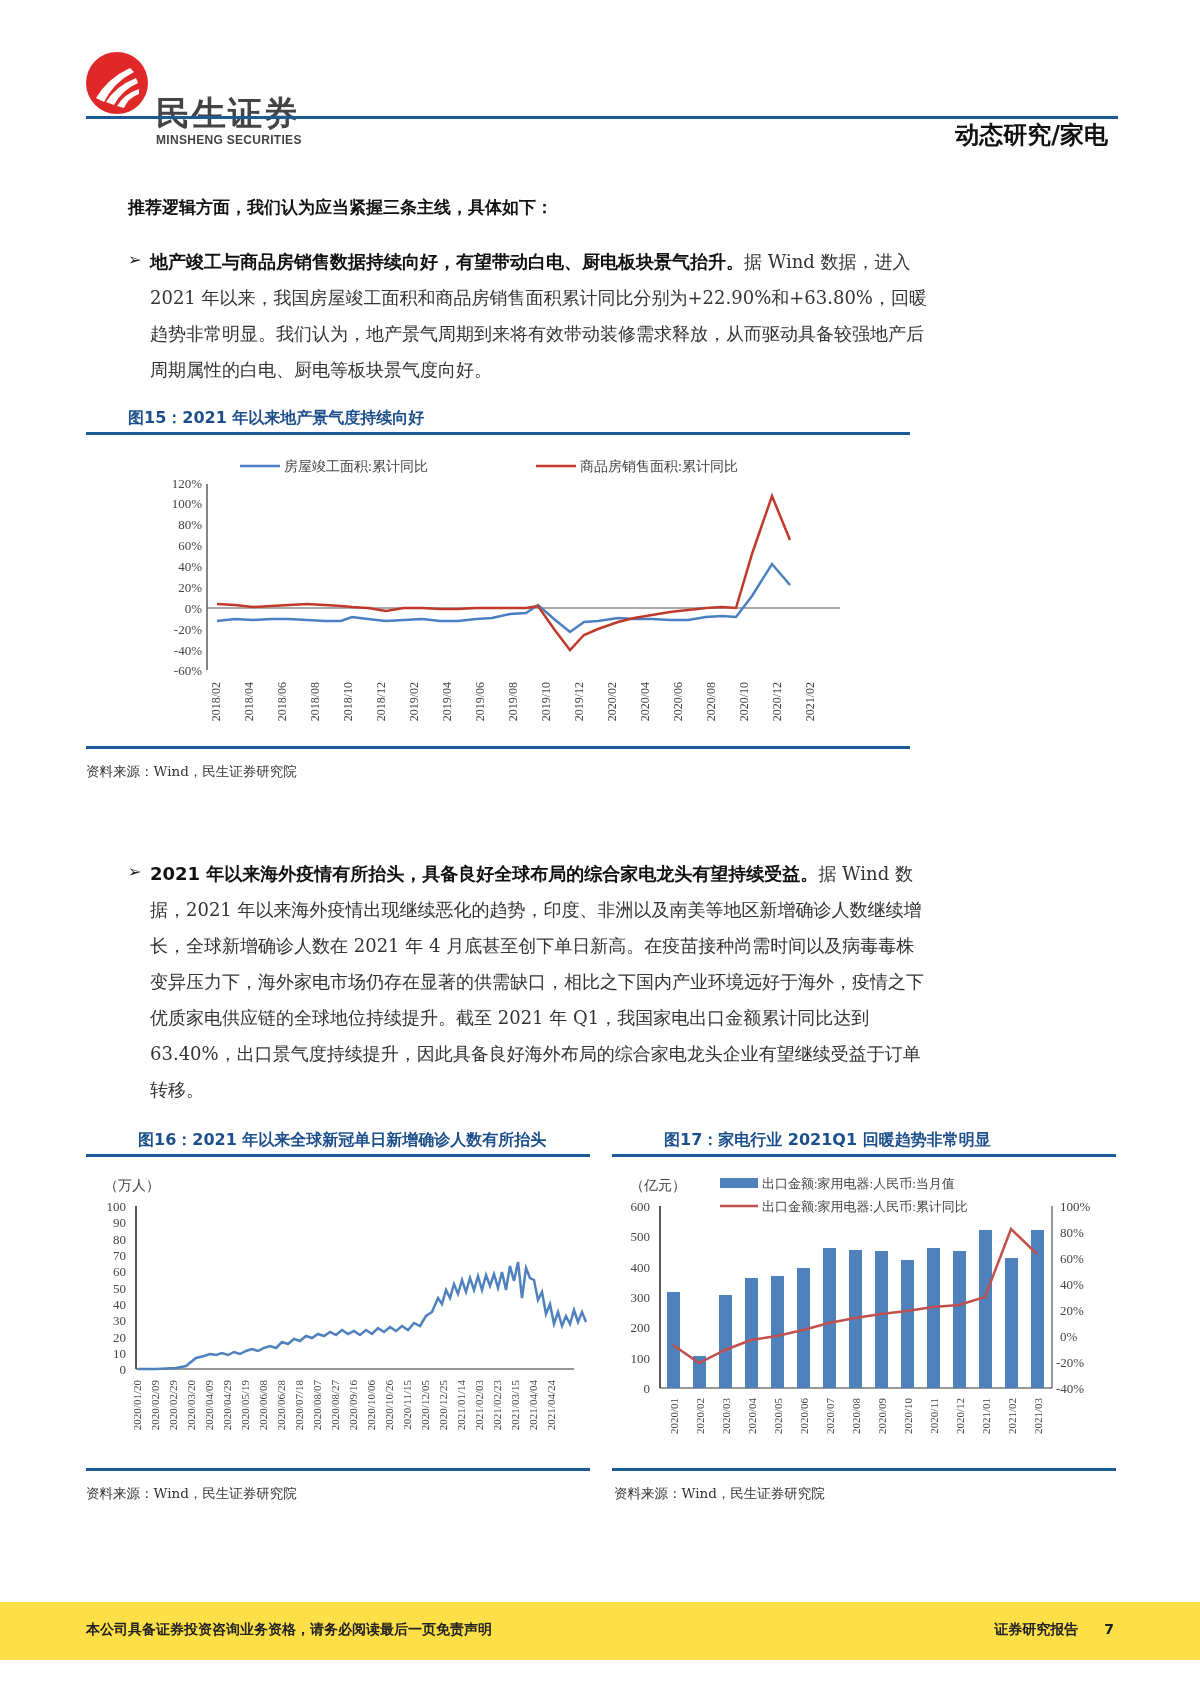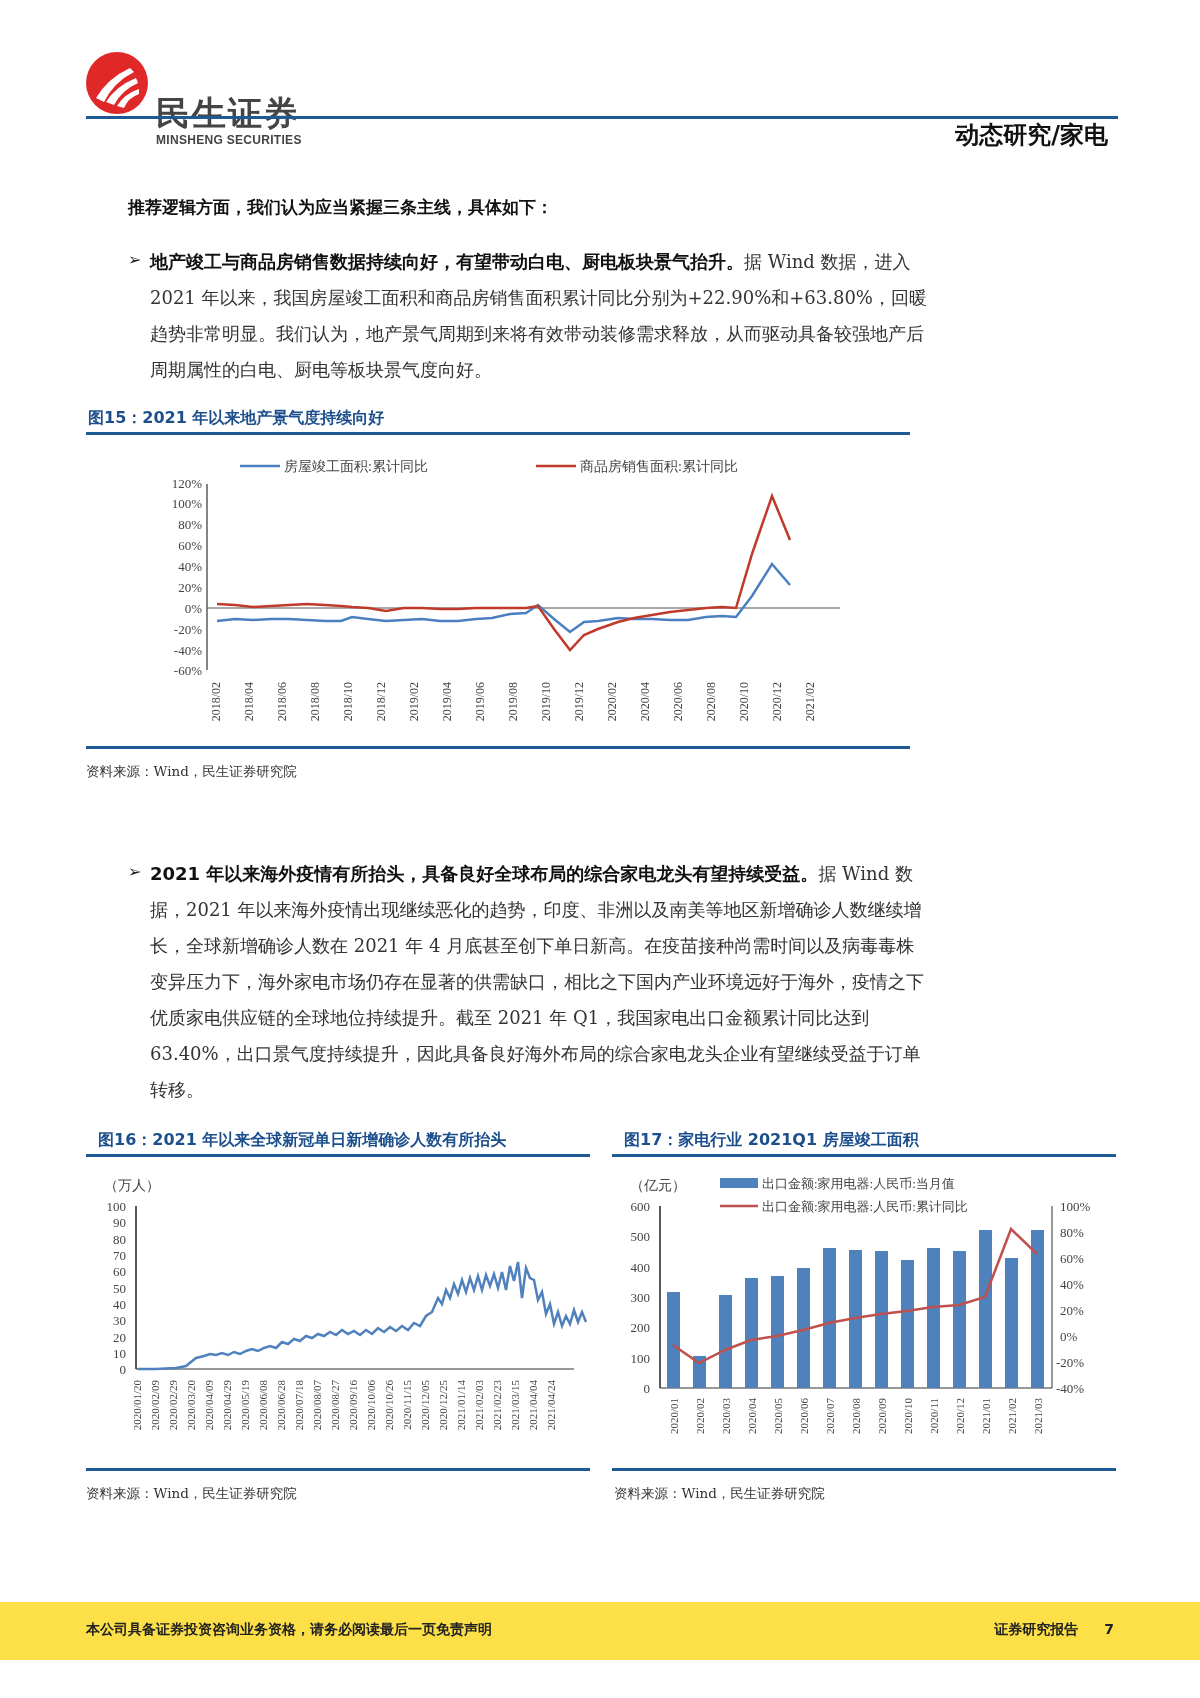--- a/index.html
+++ b/index.html
@@ -14,21 +14,21 @@
   .brand-en { font-family: "Liberation Sans", sans-serif; font-weight: bold; font-size: 12px; color: #444; letter-spacing: 0.3px; line-height: 16px; }
   .header-right { position: absolute; right: 10px; top: 34px; font-family: "DejaVu Sans", sans-serif; font-weight: bold; font-size: 24px; color: #111; margin-top: 33px; }
   .header-rule { position: absolute; left: 86px; top: 116px; width: 1032px; height: 3px; background: #1d5a96; }
 
   .para-lead { position: absolute; left: 128px; top: 196px; font-size: 17px; font-weight: bold; color: #111; font-family: "DejaVu Sans", sans-serif; }
   .bullet-block { position: absolute; left: 128px; width: 800px; }
   .bullet-mark { position: absolute; left: 0; font-size: 16px; font-family: "DejaVu Sans", sans-serif; }
   .bullet-text { margin-left: 22px; font-size: 18px; line-height: 36px; color: #333; }
   .bullet-text b { font-family: "DejaVu Sans", sans-serif; color: #111; }
 
-  .fig-title { position: absolute; font-family: "DejaVu Sans", sans-serif; font-weight: bold; font-size: 16px; color: #1d4f8c; }
+  .fig-title { position: absolute; font-family: "DejaVu Sans", sans-serif; font-weight: bold; font-size: 16px; color: #1d4f8c; margin-left: 40px; }
   .fig-rule { position: absolute; height: 3px; background: #1d5a96; }
   .source { position: absolute; font-size: 13.5px; color: #333; }
 
   .chart { position: absolute; }
   .chart svg text { font-family: "Liberation Serif", serif; fill: #444; }
 
   .footer { position: absolute; left: 0; top: 1602px; width: 1200px; height: 58px; background: #fde047; }
   .footer-left { position: absolute; left: 86px; top: 19px; font-family: "DejaVu Sans", sans-serif; font-weight: bold; font-size: 14px; color: #222; }
   .footer-right { position: absolute; right: 86px; top: 19px; font-family: "DejaVu Sans", sans-serif; font-weight: bold; font-size: 14px; color: #222; }
   .footer-right span { margin-left: 26px; }
@@ -166,21 +166,21 @@
       <text transform="translate(415,214) rotate(-90)">2021/02/23</text>
       <text transform="translate(433,214) rotate(-90)">2021/03/15</text>
       <text transform="translate(451,214) rotate(-90)">2021/04/04</text>
       <text transform="translate(469,214) rotate(-90)">2021/04/24</text>
     </g>
   </svg>
 </div>
 <div class="fig-rule" style="left:86px;top:1468px;width:504px;"></div>
 <div class="source" style="left:86px;top:1485px;">资料来源：Wind，民生证券研究院</div>
 
-<div class="fig-title" style="left:624px;top:1130px;">图17：家电行业 2021Q1 房屋竣工面积</div>
+<div class="fig-title" style="left:624px;top:1130px;">图17：家电行业 2021Q1 回暖趋势非常明显</div>
 <div class="fig-rule" style="left:612px;top:1154px;width:504px;"></div>
 <div class="chart" style="left:612px;top:1166px;width:504px;height:300px;">
   <svg width="504" height="300" viewBox="0 0 504 300">
     <text x="18" y="24" font-size="14">（亿元）</text>
     <rect x="108" y="12" width="38" height="10" fill="#4f81bd"></rect>
     <text x="150" y="22" font-size="13">出口金额:家用电器:人民币:当月值</text>
     <line x1="108" y1="40" x2="146" y2="40" stroke="#c0504d" stroke-width="2.5"></line>
     <text x="150" y="45" font-size="13">出口金额:家用电器:人民币:累计同比</text>
 
     <line x1="48" y1="40" x2="48" y2="222" stroke="#222" stroke-width="1.5"></line>

